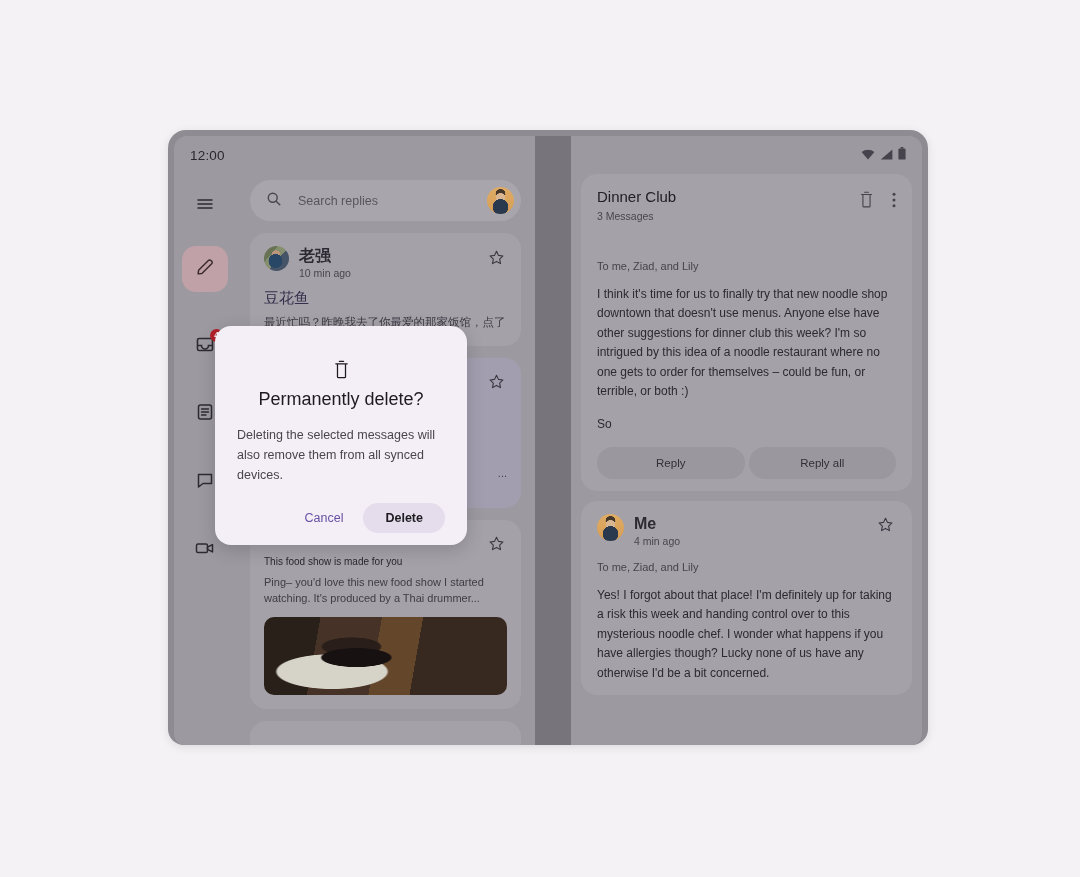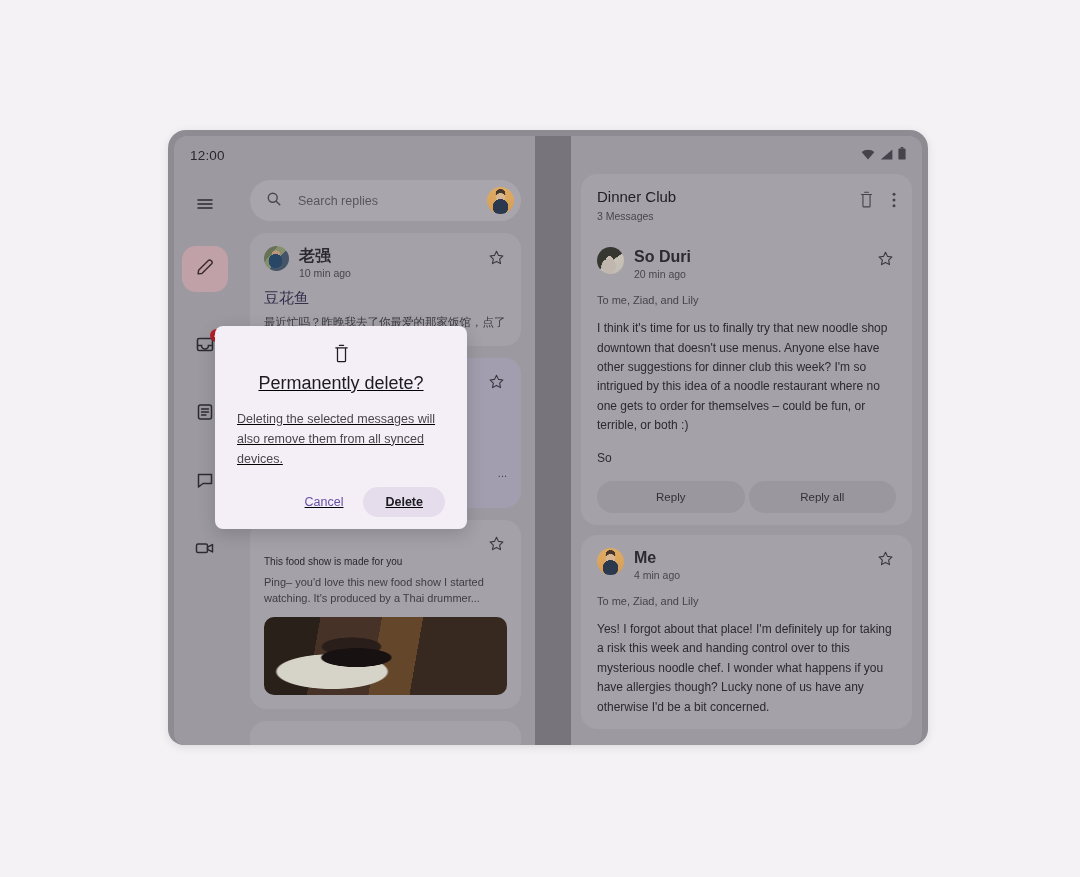--- a/index.html
+++ b/index.html
@@ -348,26 +348,25 @@
     inset: 0;
     background: rgba(30,27,34,0.08);
     z-index: 8;
   }
   #delete-dialog {
     position: absolute;
     left: 215px;
     top: 326px;
     width: 252px;
     background: #f4eff6;
-    border-radius: 8px;
-    padding: 18px 22px 12px 22px;
+    border-radius: 16px;
+    padding: 34px 22px 12px 22px;
     box-sizing: border-box;
     z-index: 10;
     box-shadow: 0 5px 18px rgba(0,0,0,0.16);
-    text-decoration: underline;
   }
   #dialog-icon {
     display: flex;
     justify-content: center;
     margin-bottom: 9px;
   }
   #dialog-title {
     font-size: 18px;
     color: #1d1b20;
     text-align: center;
@@ -577,32 +576,20 @@
               <svg width="4" height="16" viewBox="0 0 4 16">
                 <circle cx="2" cy="2.2" r="1.5" fill="#4a4750"></circle>
                 <circle cx="2" cy="8" r="1.5" fill="#4a4750"></circle>
                 <circle cx="2" cy="13.8" r="1.5" fill="#4a4750"></circle>
               </svg>
             </span>
           </div>
         </div>
 
         <div class="msg-card">
-          <div class="msg-head">
-            <span class="avatar msg av-dark" style="width:27px;height:27px;"></span>
-            <div class="names">
-              <div class="sender">So Duri</div>
-              <div class="time">20 min ago</div>
-            </div>
-            <span class="star">
-              <svg width="17" height="17" viewBox="0 0 20 20">
-                <path d="M10 2.6 l2.3 4.9 5.3 0.7 -3.9 3.7 1 5.3 -4.7 -2.6 -4.7 2.6 1 -5.3 -3.9 -3.7 5.3 -0.7 Z" fill="none" stroke="#3c3943" stroke-width="1.3" stroke-linejoin="round"></path>
-              </svg>
-            </span>
-          </div>
           <div class="recipients">To me, Ziad, and Lily</div>
           <div class="msg-body">I think it's time for us to finally try that new noodle shop downtown that doesn't use menus. Anyone else have other suggestions for dinner club this week? I'm so intrigued by this idea of a noodle restaurant where no one gets to order for themselves – could be fun, or terrible, or both :)</div>
           <div class="msg-sign">So</div>
           <div class="reply-row">
             <div class="reply-btn">Reply</div>
             <div class="reply-btn">Reply all</div>
           </div>
         </div>
 
         <div class="msg-card second">

